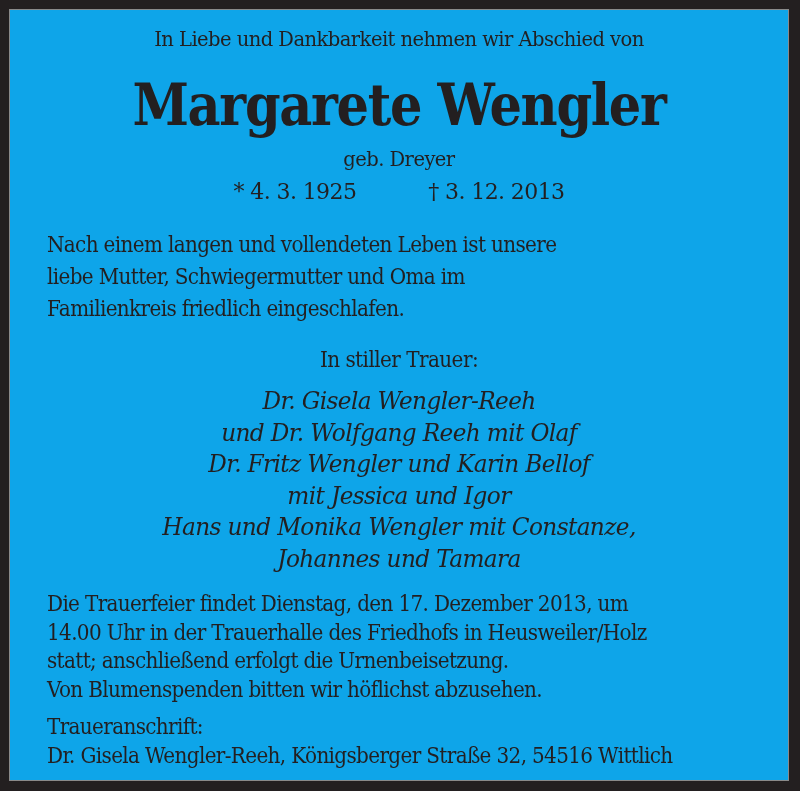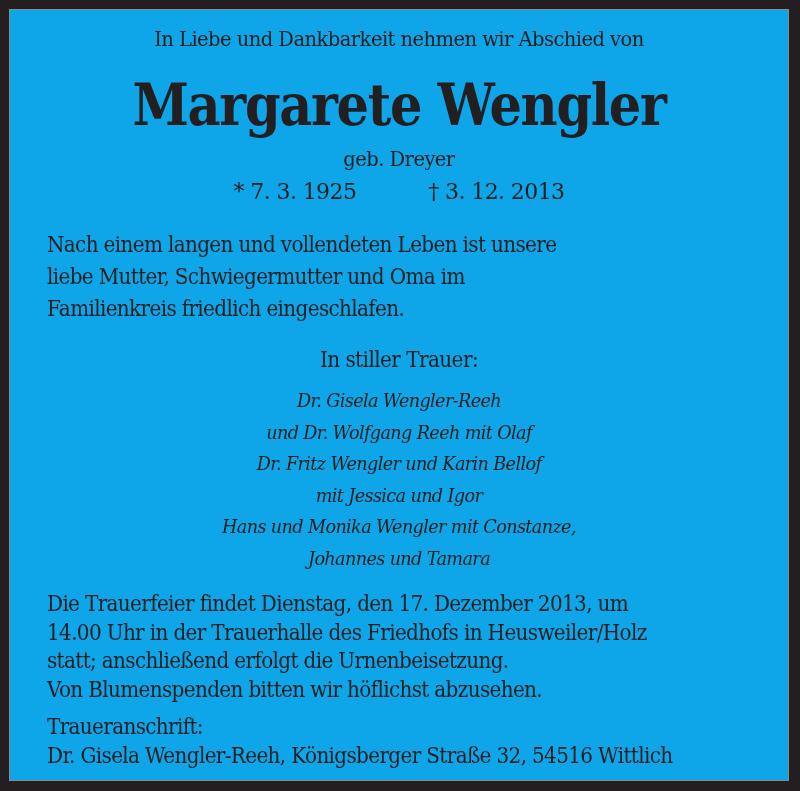--- a/index.html
+++ b/index.html
@@ -77,21 +77,21 @@
       font-size: 21.5px;
       letter-spacing: -0.6px;
       transform: scaleX(0.93);
     }
     .mourners {
       position: absolute;
       left: 0; right: 0;
       top: 376px;
       text-align: center;
       font-style: italic;
-      font-size: 19px;
+      font-size: 25px;
       line-height: 31px;
       letter-spacing: -0.7px;
     }
     .mourners div {
       height: 31.5px;
       white-space: nowrap;
       transform: scaleX(0.93);
     }
     .p2 { top: 581px; line-height: 28px; }
     .p2 div { height: 28.5px; }
@@ -103,21 +103,21 @@
 
 <div class="frame">
 
   <div class="line center intro">In Liebe und Dankbarkeit nehmen wir Abschied von</div>
 
   <div class="line center name">Margarete Wengler</div>
 
   <div class="line center maiden">geb. Dreyer</div>
 
   <div class="line center dates">
-    <span class="born">* 7. 3. 1925</span><span class="died">† 3. 12. 2013</span>
+    <span class="born">* 4. 3. 1925</span><span class="died">† 3. 12. 2013</span>
   </div>
 
   <div class="para p1">
     <div>Nach einem langen und vollendeten Leben ist unsere</div>
     <div>liebe Mutter, Schwiegermutter und Oma im</div>
     <div>Familienkreis friedlich eingeschlafen.</div>
   </div>
 
   <div class="line center mourning-head">In stiller Trauer:</div>
 

